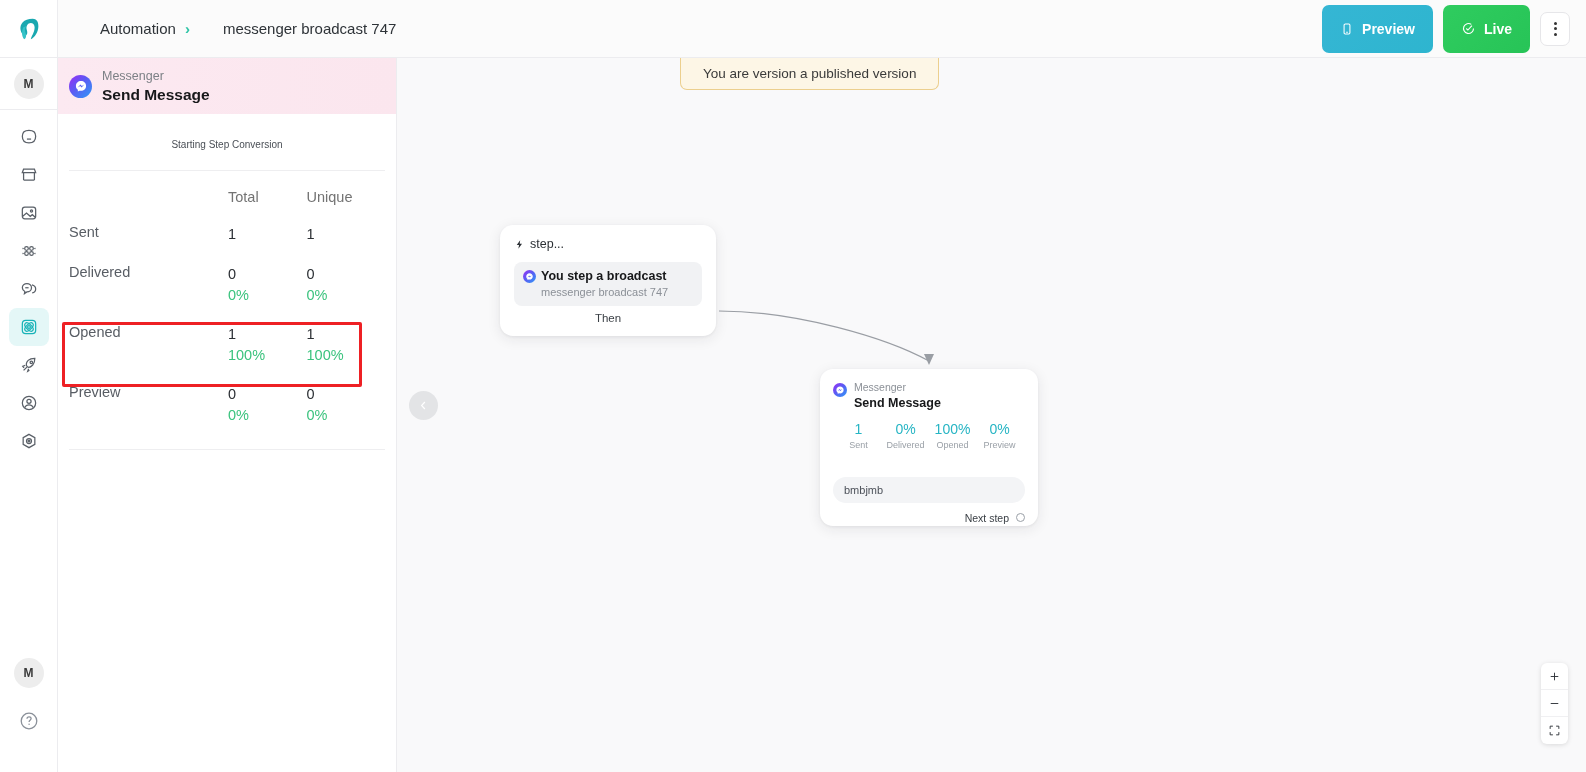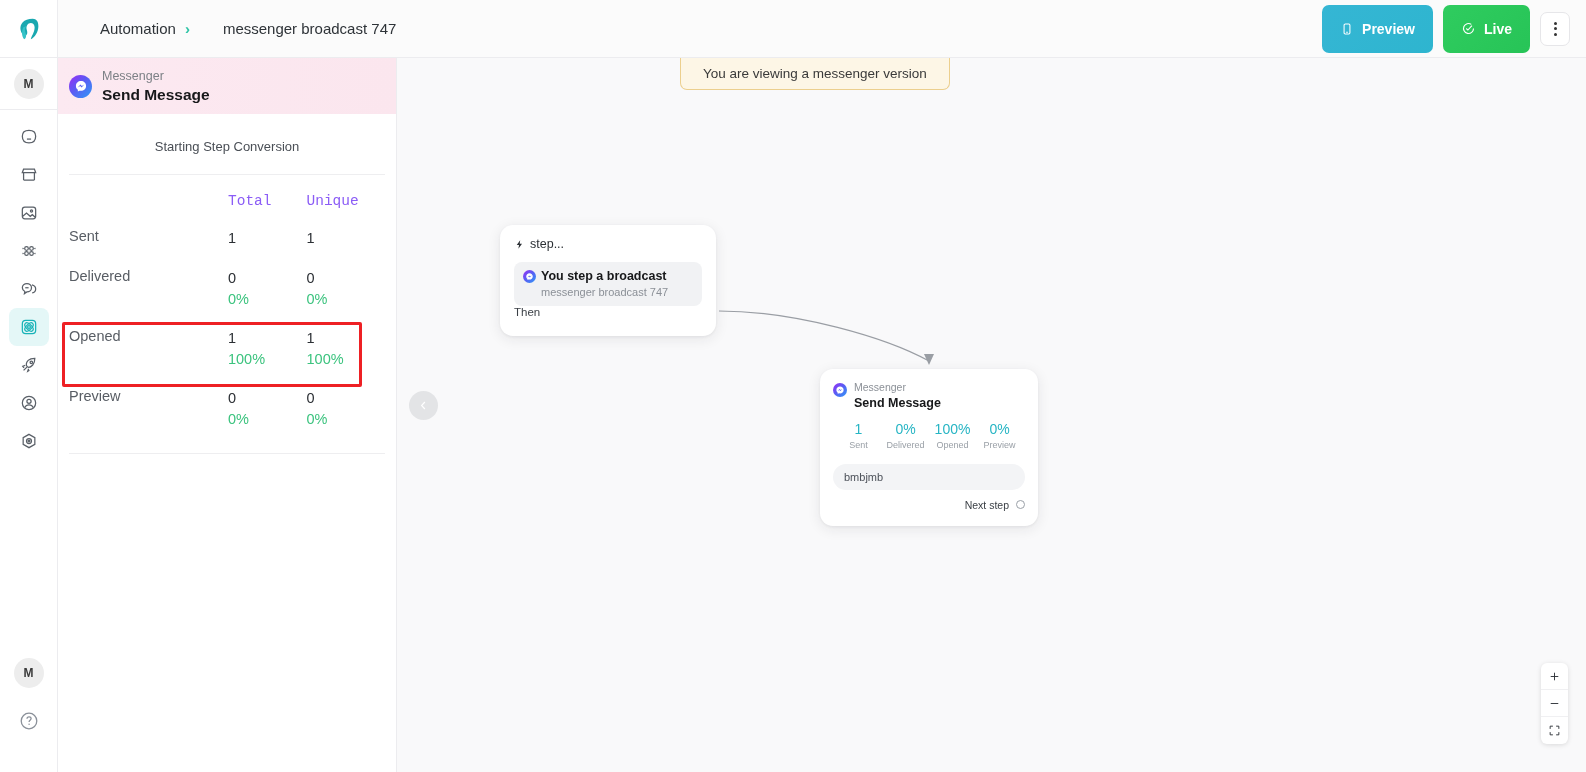--- a/index.html
+++ b/index.html
@@ -79,32 +79,32 @@
   .msgr-icon {
     width: 23px; height: 23px; border-radius: 50%;
     background: linear-gradient(135deg,#9b2df6 0%,#5b5bf3 45%,#2f9bf7 100%);
     display: flex; align-items: center; justify-content: center; flex: none;
   }
   .msgr-icon svg { fill: #fff; }
   .panel-head-txt .ph-sub { font-size: 12.5px; color: #7c8086; line-height: 1.35; }
   .panel-head-txt .ph-title { font-size: 15.5px; font-weight: bold; color: #17181a; line-height: 1.25; }
 
   .panel-section-title {
-    text-align: center; font-size: 13px; color: #4a4f56; padding: 25px 0 20px;
+    text-align: center; font-size: 10px; color: #4a4f56; padding: 25px 0 20px;
   }
   .panel-divider { height: 1px; background: #eeeef0; margin: 0 11px; }
 
   .stats { padding: 0 11px; position: relative; }
   .stat-row { display: flex; align-items: flex-start; height: 40px; padding-top: 13px; }
   .stat-row.header { height: 40px; padding-top: 18px; }
   .stat-label { width: 162px; font-size: 14.5px; color: #585d64; }
   .stat-col { width: 80px; font-size: 14.5px; }
   .stat-col .num { color: #2b2f34; line-height: 1.45; }
   .stat-col .pct { color: #3bc37e; line-height: 1.45; }
-  .stat-row.header .stat-col { color: #8b5cf6; font-size: 14.5px; font-family: Liberation Mono, monospace; }
+  .stat-row.header .stat-col { color: #737373; font-size: 14.5px; }
   .row-tall { height: 60px; }
   .stat-bottom-divider { height: 1px; background: #eeeef0; margin: 18px 11px 0; }
 
   .highlight-box {
     position: absolute; left: 62px; top: 322px; width: 300px; height: 65px;
     border: 3px solid #ee2024; border-radius: 2px; pointer-events: none; z-index: 5;
   }
 
   
   .canvas {
@@ -129,33 +129,33 @@
   }
   .node-trigger { left: 103px; top: 167px; width: 216px; height: 111px; padding: 12px 14px 10px; }
   .trg-when { display: flex; align-items: center; gap: 5px; font-size: 12.5px; color: #2b2f34; }
   .trg-when svg { fill: #2b2f34; }
   .trg-card {
     margin-top: 11px; background: #f1f2f4; border-radius: 8px; padding: 7px 9px 8px;
   }
   .trg-card-title { display: flex; align-items: center; gap: 5px; font-size: 12.5px; font-weight: bold; color: #17181a; }
   .trg-card-title .msgr-icon { width: 13px; height: 13px; }
   .trg-card-sub { font-size: 11px; color: #8b9097; margin-top: 3px; margin-left: 18px; }
-  .trg-then { text-align: left; font-size: 11.5px; color: #3a3f45; }
+  .trg-then { text-align: center; font-size: 11.5px; color: #3a3f45; margin-top: 6px; }
 
   .node-action { left: 423px; top: 311px; width: 218px; height: 157px; padding: 12px 13px 10px; }
   .act-head { display: flex; align-items: flex-start; gap: 7px; }
   .act-head .msgr-icon { width: 14px; height: 14px; margin-top: 2px; }
   .act-sub { font-size: 10.5px; color: #8b9097; line-height: 1.3; }
   .act-title { font-size: 12.5px; font-weight: bold; color: #17181a; line-height: 1.3; }
   .act-stats { display: flex; margin-top: 9px; padding: 0 2px; }
   .act-stat { flex: 1; text-align: center; }
   .act-stat .v { font-size: 14px; color: #27b5c4; font-weight: 500; line-height: 1.4; }
   .act-stat .l { font-size: 9px; color: #9aa0a7; line-height: 1.5; }
   .act-msg {
-    margin-top: 11px; background: #f3f4f6; border-radius: 17px; padding: 7px 11px;
+    margin-top: 24px; background: #f3f4f6; border-radius: 17px; padding: 7px 11px;
     font-size: 11px; color: #4c5159;
   }
   .act-next { display: flex; align-items: center; justify-content: flex-end; gap: 7px; margin-top: 9px; }
   .act-next span { font-size: 10.5px; color: #3a3f45; }
   .next-dot { width: 9px; height: 9px; border-radius: 50%; border: 1.3px solid #9aa0a7; }
 
   .connector { position: absolute; left: 0; top: 0; width: 1189px; height: 714px; pointer-events: none; }
 
   .zoomctl {
     position: absolute; right: 18px; bottom: 28px; width: 27px;
@@ -364,21 +364,21 @@
         </div>
       </div>
     </div>
     <div class="stat-bottom-divider"></div>
   </div>
 
   <div class="highlight-box"></div>
 
   <div class="canvas">
 
-    <div class="banner">You are viewing a messenger version</div>
+    <div class="banner">You are version a published version</div>
 
     <svg class="connector">
       <path d="M 322 253 C 400 253 490 280 532 303" stroke="#9a9ea4" stroke-width="1.2" fill="none"></path>
       <path d="M 527 296 L 537 296 L 532 307 Z" fill="#9a9ea4"></path>
     </svg>
 
     <div class="collapse-btn">
       <svg width="13" height="13" viewBox="0 0 24 24">
         <path d="M14.5 5.5 L8.5 12 L14.5 18.5"></path>
       </svg>

